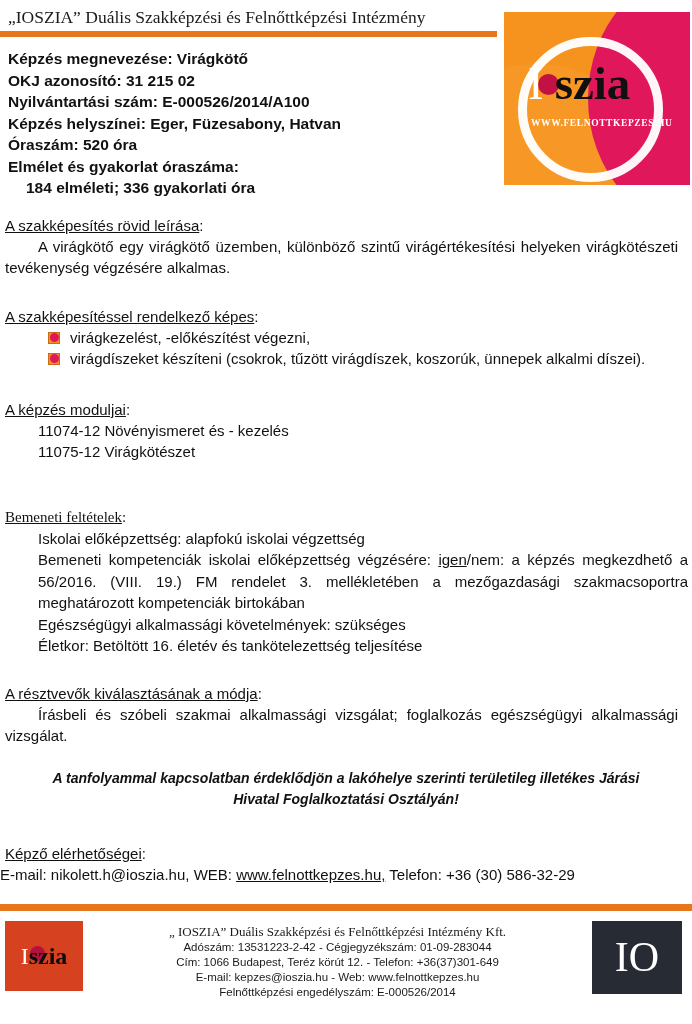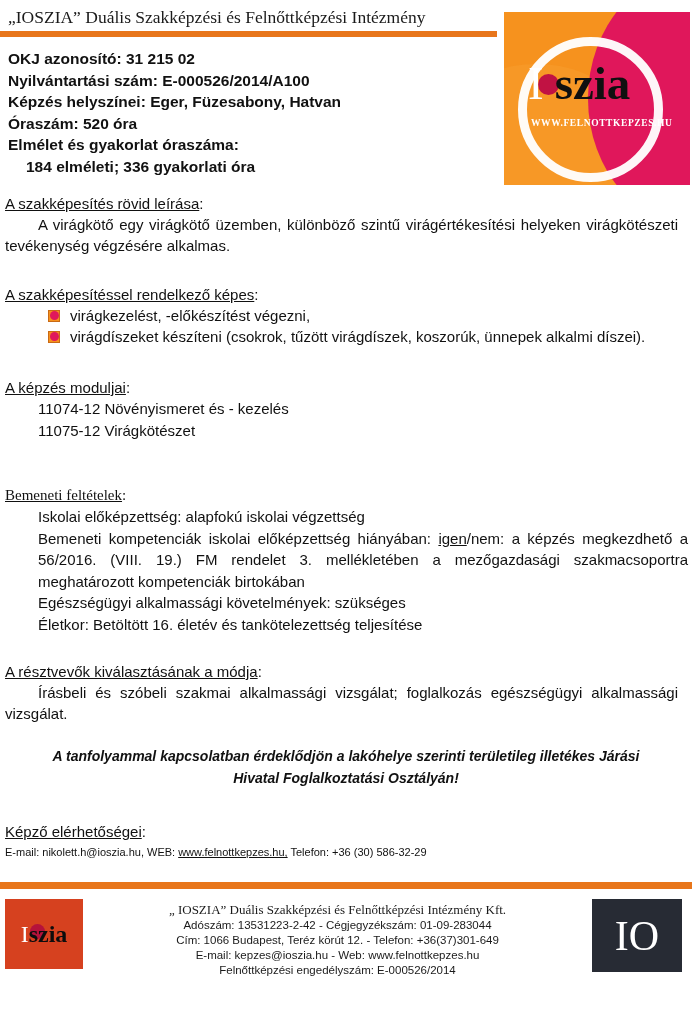--- a/index.html
+++ b/index.html
@@ -86,21 +86,21 @@
   .entry-para {
     margin:0 4px 0 38px; font-size:15px; line-height:21.5px; text-align:justify;
   }
   .u { text-decoration:underline; }
 
   .notice {
     margin:22px 30px 0 30px; text-align:center;
     font-weight:bold; font-style:italic; font-size:14px; line-height:21.5px;
   }
 
-  .contact-line { margin-left:5px; font-size:11px; line-height:21px; }
+  .contact-line { font-size:15px; line-height:21px; }
   .contact-link { text-decoration:underline; cursor:pointer; }
 
   
   .footer-rule { margin-top:19px; width:692px; height:7px; background:var(--accent-orange, #E8761B); }
   .footer { display:flex; align-items:flex-start; padding-top:10px; }
   .flogo {
     flex:none; width:78px; height:70px; margin-left:5px; position:relative;
     background:var(--footer-logo-red, #D6411F);
     display:flex; align-items:center; justify-content:center;
   }
@@ -133,20 +133,21 @@
 
   <div class="logo">
     <div class="logo-orange2"></div>
     <div class="logo-blob"></div>
     <div class="logo-ring"></div>
     <div class="logo-text"><span class="logo-i">I</span><span class="logo-o"></span><span class="logo-szia">szia</span></div>
     <div class="logo-url">WWW.FELNOTTKEPZES.HU</div>
   </div>
 
   <div class="course">
+    <div class="course-line">Képzés megnevezése: Virágkötő</div>
     <div class="course-line">OKJ azonosító: 31 215 02</div>
     <div class="course-line">Nyilvántartási szám: E-000526/2014/A100</div>
     <div class="course-line">Képzés helyszínei: Eger, Füzesabony, Hatvan</div>
     <div class="course-line">Óraszám: 520 óra</div>
     <div class="course-line">Elmélet és gyakorlat óraszáma:</div>
     <div class="course-line indent">184 elméleti; 336 gyakorlati óra</div>
   </div>
 
   <div class="section-heading gap16"><span class="u">A szakképesítés rövid leírása</span><span>:</span></div>
   <div class="para">A virágkötő egy virágkötő üzemben, különböző szintű virágértékesítési helyeken virágkötészeti tevékenység végzésére alkalmas.</div>
@@ -160,21 +161,21 @@
     <span class="bullet-icon"></span>
     <span class="bullet-text">virágdíszeket készíteni (csokrok, tűzött virágdíszek, koszorúk, ünnepek alkalmi díszei).</span>
   </div>
 
   <div class="section-heading gap30"><span class="u">A képzés moduljai</span><span>:</span></div>
   <div class="plain-line">11074-12 Növényismeret és - kezelés</div>
   <div class="plain-line">11075-12 Virágkötészet</div>
 
   <div class="section-heading gap44"><span class="u">Bemeneti feltételek</span><span>:</span></div>
   <div class="plain-line">Iskolai előképzettség: alapfokú iskolai végzettség</div>
-  <div class="entry-para"><span>Bemeneti kompetenciák iskolai előképzettség hiányában: </span><span class="u">igen</span><span>/nem: a képzés megkezdhető a 56/2016. (VIII. 19.)  FM rendelet 3. mellékletében a mezőgazdasági szakmacsoportra meghatározott kompetenciák birtokában</span></div>
+  <div class="entry-para"><span>Bemeneti kompetenciák iskolai előképzettség végzésére: </span><span class="u">igen</span><span>/nem: a képzés megkezdhető a 56/2016. (VIII. 19.)  FM rendelet 3. mellékletében a mezőgazdasági szakmacsoportra meghatározott kompetenciák birtokában</span></div>
   <div class="plain-line">Egészségügyi alkalmassági követelmények: szükséges</div>
   <div class="plain-line">Életkor: Betöltött 16. életév és tankötelezettség teljesítése</div>
 
   <div class="section-heading gap26"><span class="u">A résztvevők kiválasztásának a módja</span><span>:</span></div>
   <div class="para">Írásbeli és szóbeli szakmai alkalmassági vizsgálat; foglalkozás egészségügyi alkalmassági vizsgálat.</div>
 
   <div class="notice">A tanfolyammal kapcsolatban érdeklődjön a lakóhelye szerinti területileg illetékes Járási Hivatal Foglalkoztatási Osztályán!</div>
 
   <div class="section-heading gap32"><span class="u">Képző elérhetőségei</span><span>:</span></div>
   <div class="contact-line"><span>E-mail: nikolett.h@ioszia.hu, WEB: </span><span class="contact-link">www.felnottkepzes.hu,</span><span> Telefon: +36 (30) 586-32-29</span></div>

